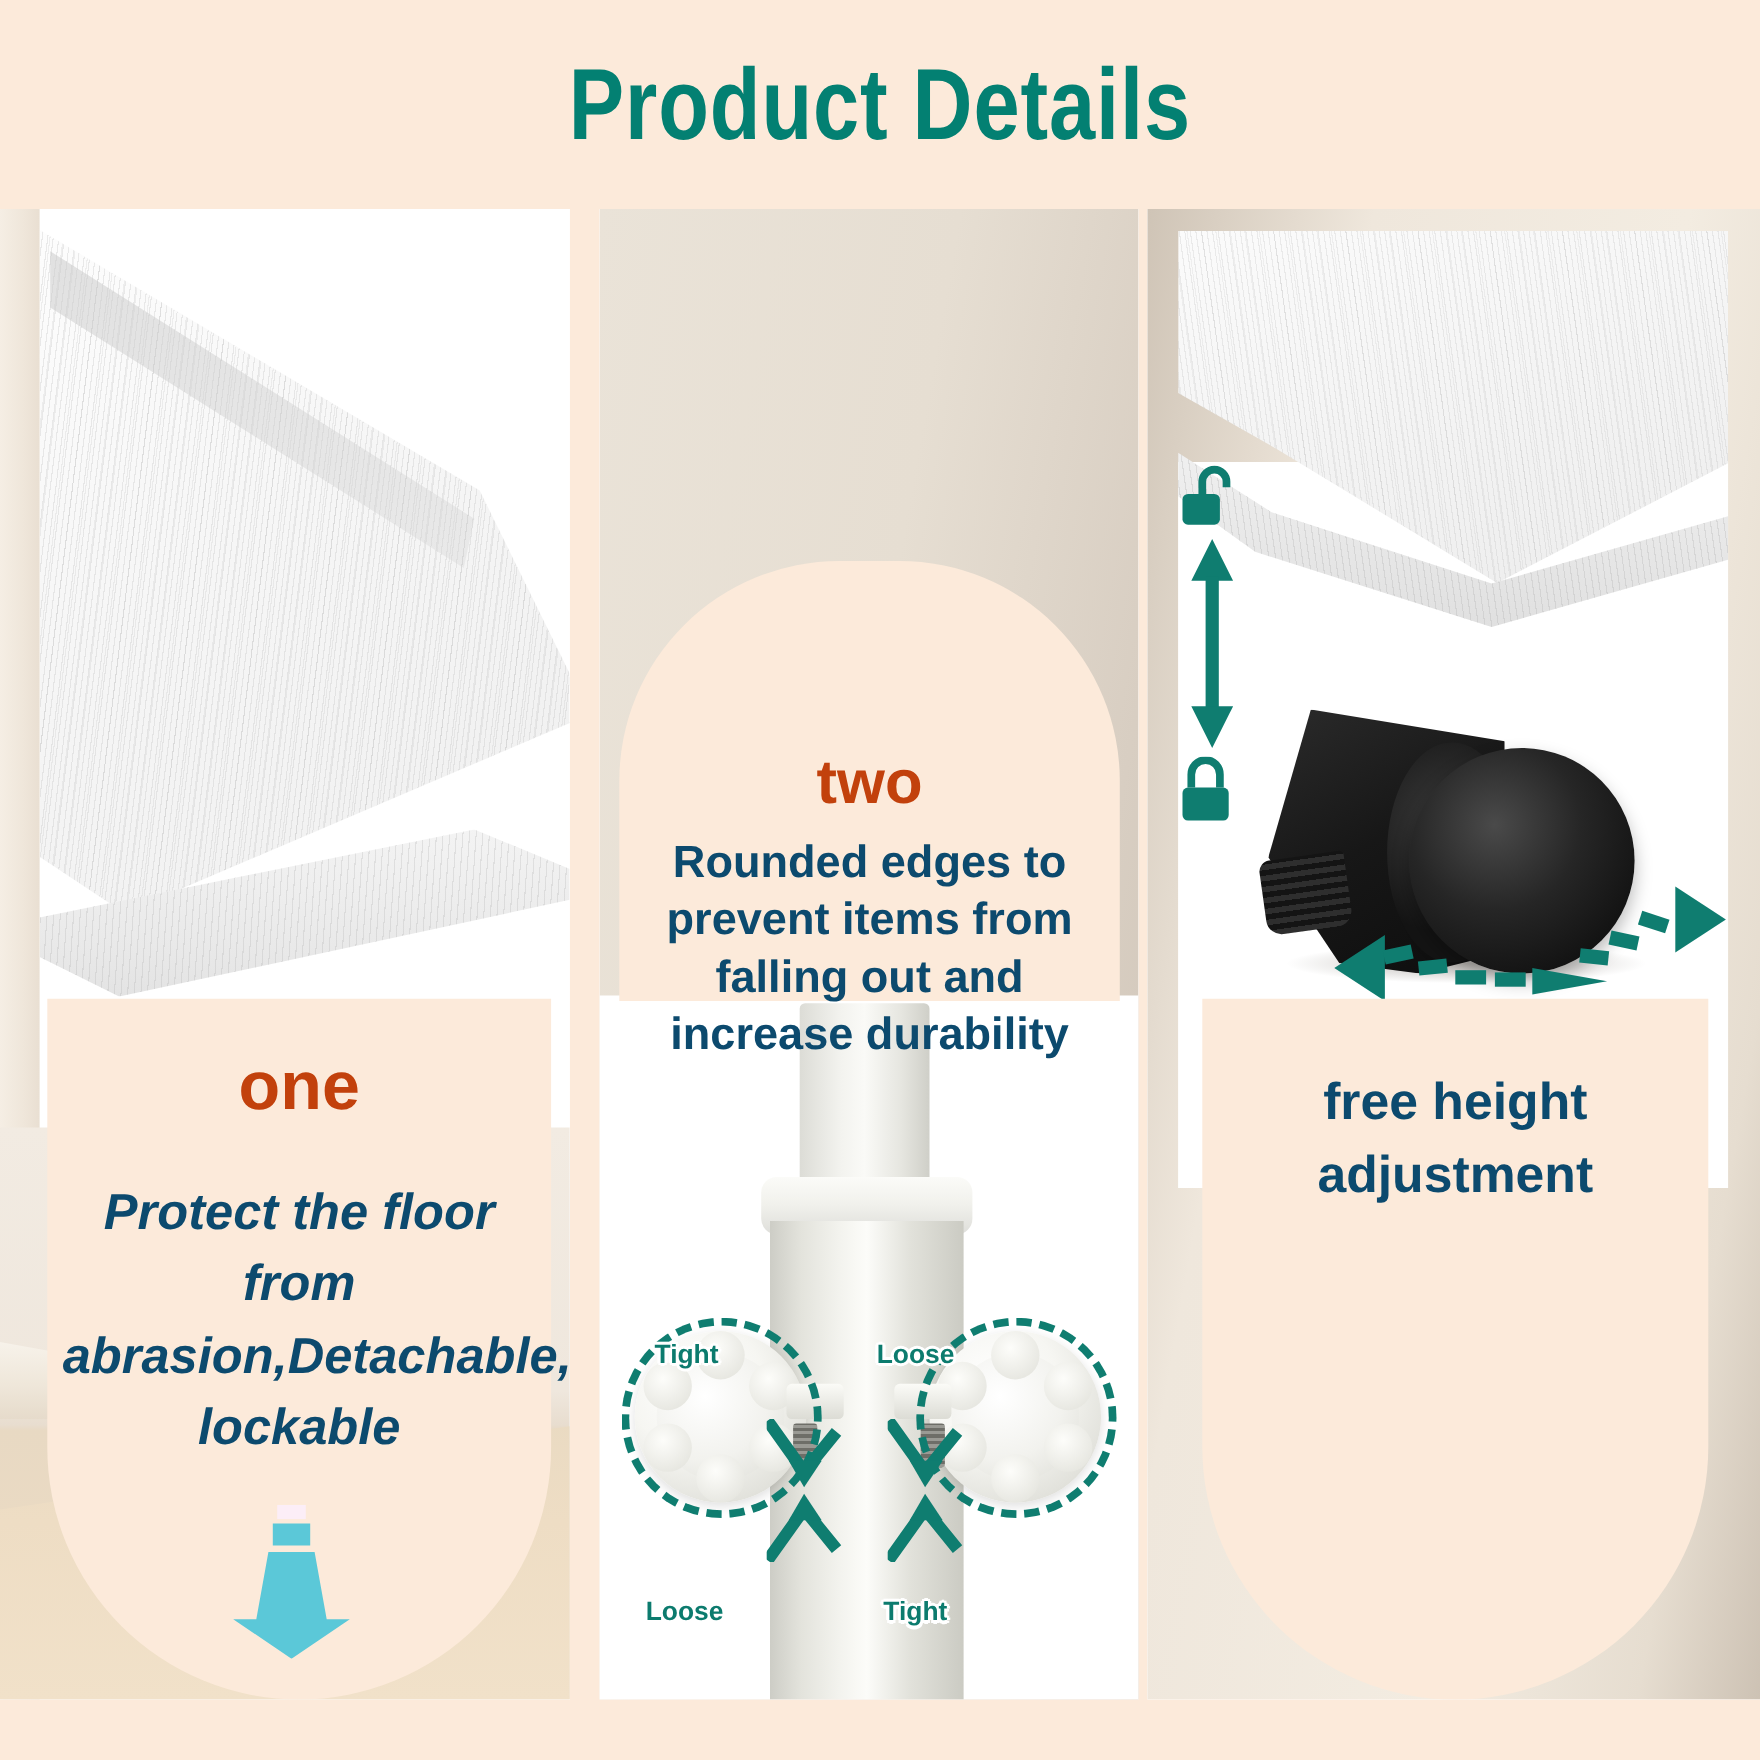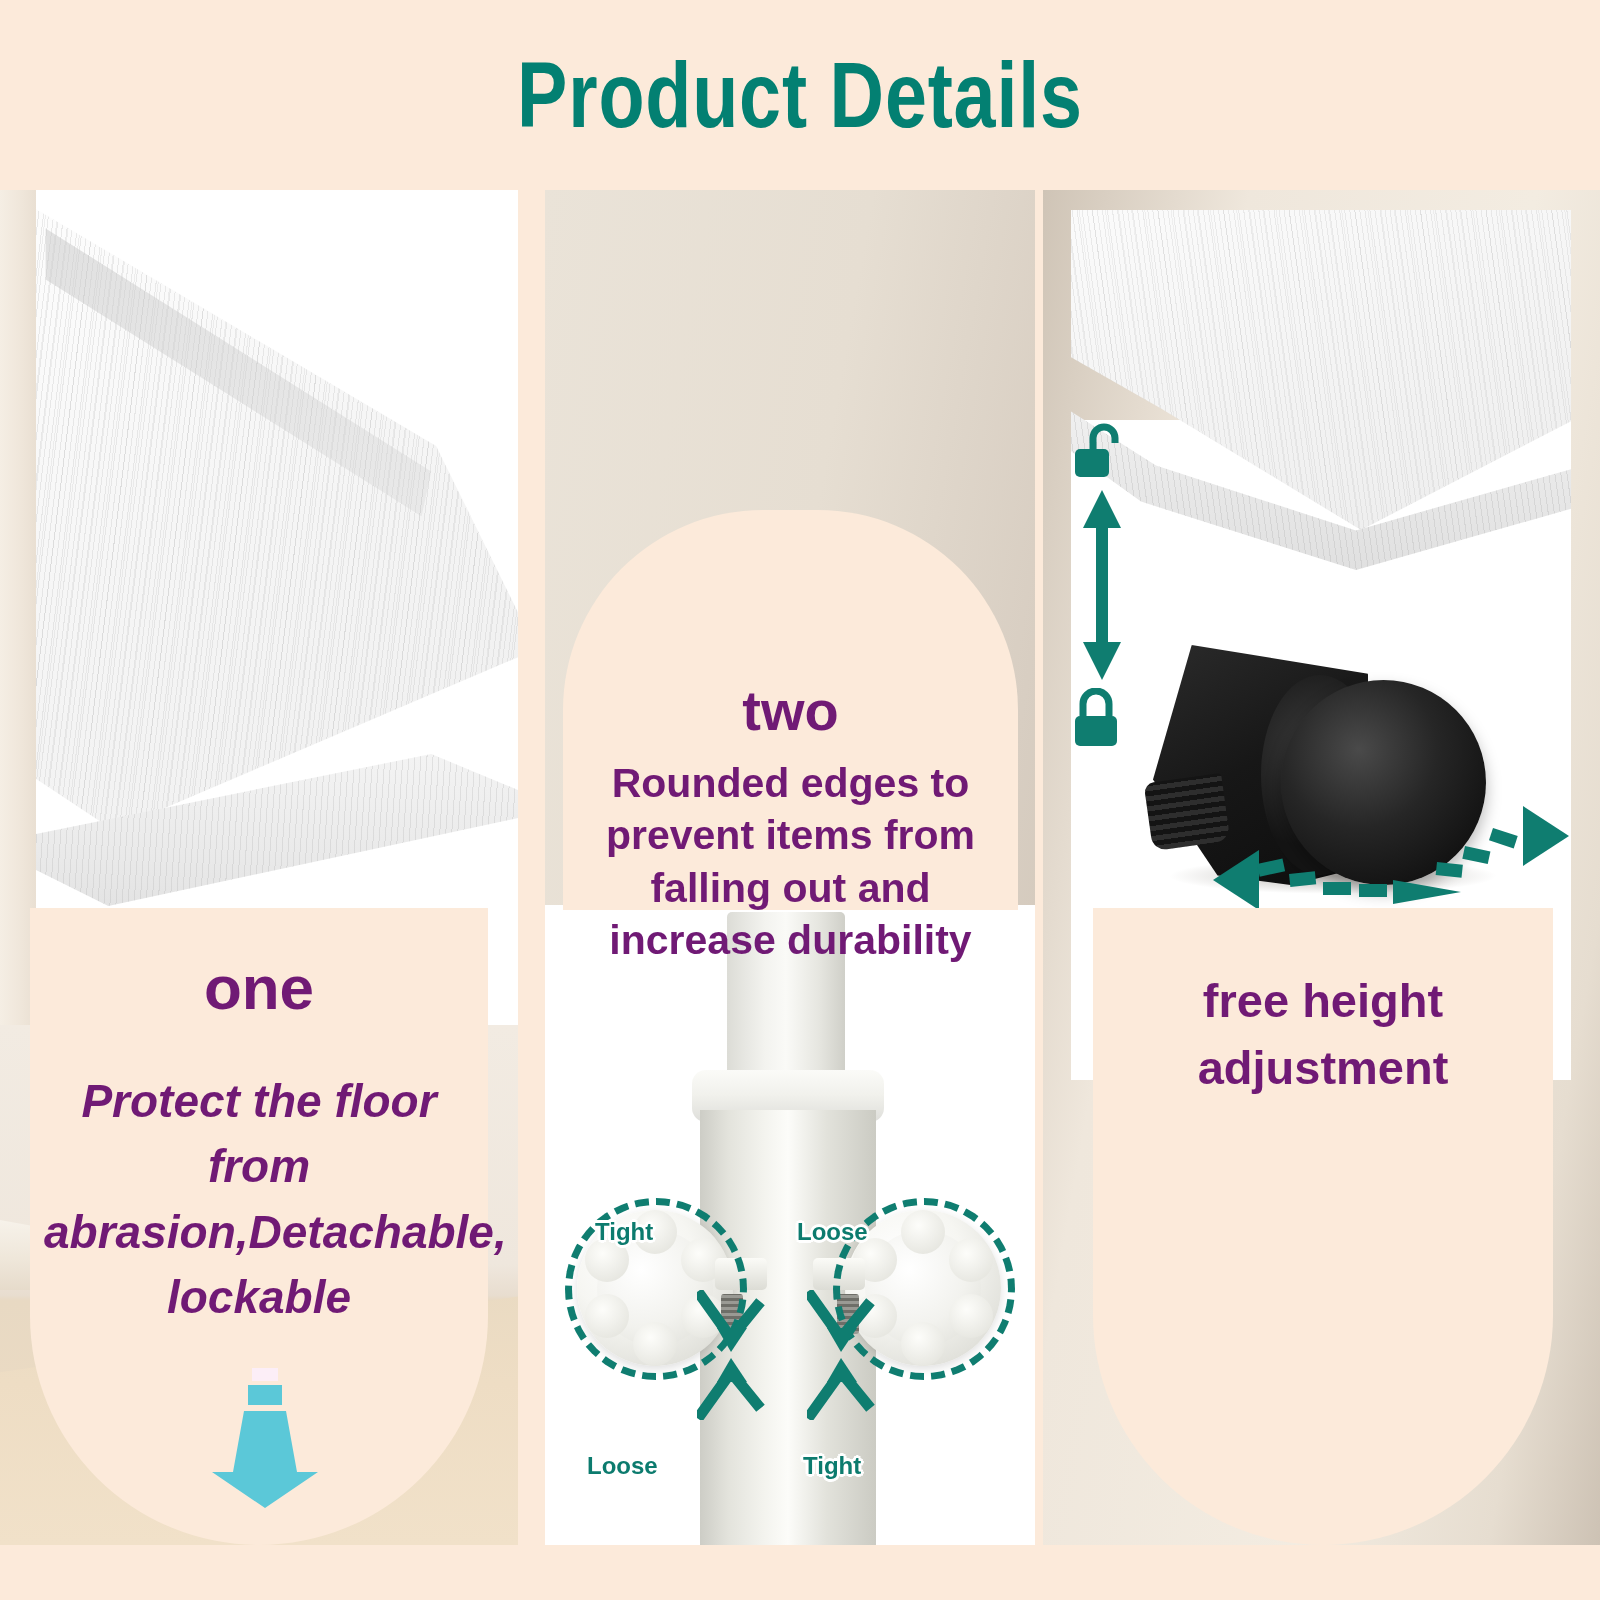--- a/index.html
+++ b/index.html
@@ -205,36 +205,36 @@
     background:radial-gradient(ellipse at center, rgba(90,82,72,.42) 0%, rgba(255,255,255,0) 70%);
   }
   .teal-ico{ position:absolute; }
 
   
   .card{
     position:absolute; background:#fceada;
     display:flex; flex-direction:column; align-items:center;
   }
   #card-one{
-    left:30px; top:718px; width:458px; height:637px;
+    left:43px; top:718px; width:458px; height:637px;
     border-radius:0 0 230px 230px;
   }
   #card-two{
     left:18px; top:320px; width:455px; height:400px;
     border-radius:200px 200px 0 0;
   }
   #card-three{
     left:50px; top:718px; width:460px; height:637px;
     border-radius:0 0 230px 230px;
   }
   .card .head{
-    color:#701a75; font-weight:bold; text-align:center; white-space:nowrap;
+    color:#c2410c; font-weight:bold; text-align:center; white-space:nowrap;
   }
   .card .body{
-    color:#701a75; font-weight:bold; text-align:center; line-height:1.42;
+    color:#0c4a6e; font-weight:bold; text-align:center; line-height:1.42;
   }
 
   #card-one .head  { font-size:62px; margin-top:44px; }
   #card-one .body  { font-size:46px; margin-top:46px; width:430px;font-style:italic; }
   #card-three .head{ font-size:62px; margin-top:44px; }
   #card-three .body{ font-size:47px; margin-top:60px; width:450px; }
   #card-two .head  { font-size:56px; margin-top:168px; }
   #card-two .body  { font-size:41px; margin-top:14px; width:410px; line-height:1.28; }
 
   

